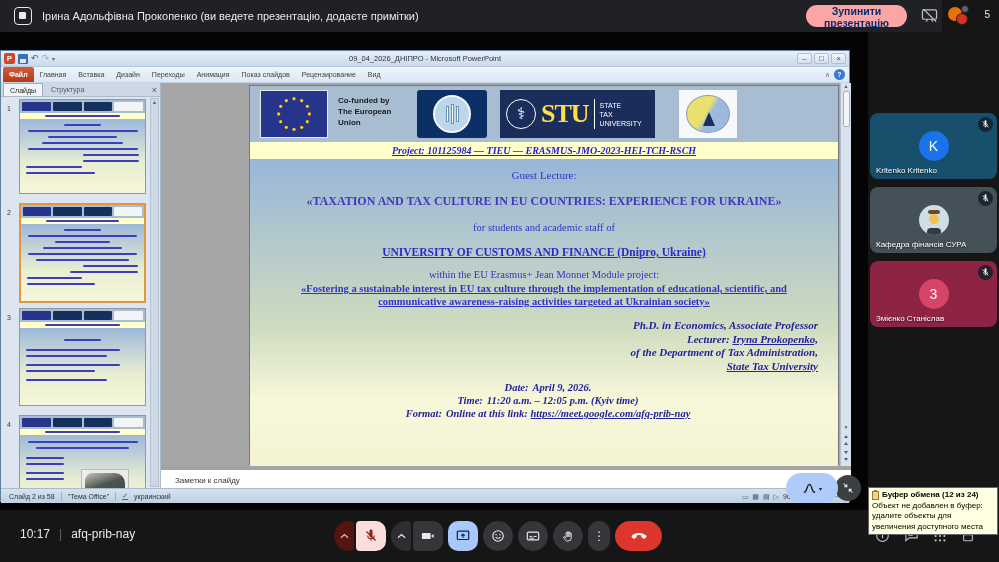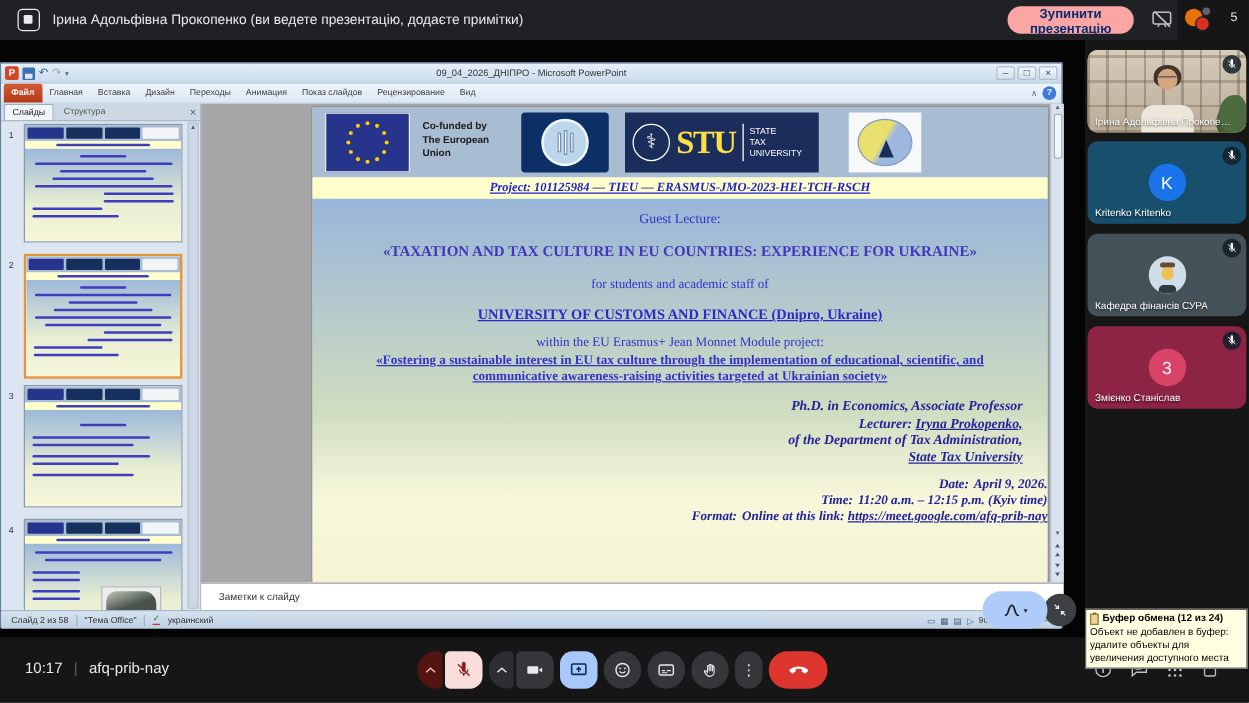--- a/index.html
+++ b/index.html
@@ -98,26 +98,26 @@
   .project-band span{text-decoration:underline}
   .slide-body{position:absolute;left:0;top:73px;width:100%;height:307px;background:linear-gradient(#98b6d8,#cfdcc0 55%,#f7f7da 78%,#f4f4d4);text-align:center;color:#3232c8}
   .sb-guest{margin-top:10px;font-size:11px}
   .sb-title{margin-top:13px;font-size:12px;font-weight:bold;color:#4336bc}
   .sb-aud{margin-top:13px;font-size:10.5px}
   .sb-univ{margin-top:13px;font-size:11.5px;font-weight:bold;text-decoration:underline;color:#2a2ac8}
   .sb-within{margin-top:11px;font-size:10.5px}
   .sb-module{margin-top:2px;font-size:10.5px;font-weight:bold;text-decoration:underline;padding:0 28px;line-height:13px}
   .lect{margin-top:11px;padding-right:20px;text-align:right;font-size:11px;font-weight:bold;font-style:italic;color:#22229a;line-height:13.5px}
   .lect .u{text-decoration:underline}
-  .sched{margin-top:8px;padding-left:8px;text-align:right;font-size:10.5px;font-weight:bold;font-style:italic;color:#22229a;line-height:13px}
+  .sched{margin-top:8px;padding-left:8px;text-align:center;font-size:10.5px;font-weight:bold;font-style:italic;color:#22229a;line-height:13px}
   .sched .lbl{margin-right:4px}
   .sched .u{text-decoration:underline}
 
   
-  .notes{position:absolute;left:160px;top:415px;width:690px;height:22px;background:#fff;border-top:1px solid #a3a3a3;font-size:8px;color:#333;line-height:22px;padding-left:14px}
+  .notes{position:absolute;left:160px;top:415px;width:690px;height:22px;background:#fff;border-top:4px solid #a3a3a3;font-size:8px;color:#333;line-height:22px;padding-left:14px}
   .statusbar{position:absolute;left:0;top:437px;width:100%;height:15px;background:linear-gradient(#d6e3f0,#bcd0e2);border-top:1px solid #a9bacb;font-size:7px;color:#333;display:flex;align-items:center;padding:0 8px;gap:6px}
   .sb-sep{width:1px;height:9px;background:#9fb2c4}
   .spell{color:#1f7a1f;font-size:7px;border-bottom:1px solid #c33;line-height:7px}
   .status-right{position:absolute;right:6px;top:0;height:15px;display:flex;align-items:center;gap:4px;color:#4a6078}
   .vmode{font-size:7px}
   .zoom-val{color:#333}
   .zslider{width:34px;height:1px;background:#7f93a6;position:relative}
   .zslider::after{content:"";position:absolute;left:16px;top:-2px;width:3px;height:5px;background:#e8eef5;border:1px solid #7f93a6}
 
   
@@ -375,21 +375,21 @@
             <p class="sb-within">within the EU Erasmus+ Jean Monnet Module project:</p>
             <p class="sb-module">«Fostering a sustainable interest in EU tax culture through the implementation of educational, scientific, and communicative awareness-raising activities targeted at Ukrainian society»</p>
             <div class="lect">
               <div>Ph.D. in Economics, Associate Professor</div>
               <div><span>Lecturer:</span> <span class="u">Iryna Prokopenko,</span></div>
               <div>of the Department of Tax Administration,</div>
               <div class="u">State Tax University</div>
             </div>
             <div class="sched">
               <div><span class="lbl">Date:</span><span>April 9, 2026.</span></div>
-              <div><span class="lbl">Time:</span><span>11:20 a.m. – 12:15 p.m. (Kyiv time)</span></div>
+              <div><span class="lbl">Time:</span><span>11:20 a.m. – 12:05 p.m. (Kyiv time)</span></div>
               <div><span class="lbl">Format:</span><span>Online at this link:</span> <span class="u">https://meet.google.com/afq-prib-nay</span></div>
             </div>
           </div>
         </div>
         <div class="vscroll">
           <span>▲</span>
           <div class="vthumb"></div>
           <span class="sp"></span>
           <span>▼</span>
           <div class="dbl">
@@ -431,37 +431,20 @@
       </svg>
   </button>
   <button class="fx-pill">
     <svg viewBox="0 0 16 14" width="15" height="13">
         <path d="M2.5 11C5.5 11 5 2.5 8 2.5s2 8.5 5.5 8.5" fill="none" stroke="#202124" stroke-width="1.5" stroke-linecap="round"></path>
       </svg>
     <span class="fx-caret">▾</span>
   </button>
 
   <aside class="sidebar">
-    <div class="tile t-video">
-      <div class="vt-bg"></div>
-      <div class="vt-plant"></div>
-      <div class="vt-hair"></div>
-      <div class="vt-face"></div>
-      <div class="vt-glasses"></div>
-      <div class="vt-body"></div>
-      <span class="mute-chip">
-        <svg viewBox="0 0 16 16" width="9" height="9">
-            <path d="M6.3 2.2a1.7 1.7 0 0 1 3.4 0V8a1.7 1.7 0 0 1-3.4 0z" fill="currentColor"></path>
-            <path d="M4.3 7.5a3.7 3.7 0 0 0 7.4 0" fill="none" stroke="currentColor" stroke-width="1.2"></path>
-            <path d="M8 11.2v2.2" stroke="currentColor" stroke-width="1.2"></path>
-            <path d="M2.8 2.8l10.4 10.4" stroke="currentColor" stroke-width="1.4"></path>
-          </svg>
-      </span>
-      <span class="pname">Ірина Адольфівна Прокопенко</span>
-    </div>
     <div class="tile t-krit">
       <span class="avatar-circle">K</span>
       <span class="mute-chip">
         <svg viewBox="0 0 16 16" width="9" height="9">
             <path d="M6.3 2.2a1.7 1.7 0 0 1 3.4 0V8a1.7 1.7 0 0 1-3.4 0z" fill="currentColor"></path>
             <path d="M4.3 7.5a3.7 3.7 0 0 0 7.4 0" fill="none" stroke="currentColor" stroke-width="1.2"></path>
             <path d="M8 11.2v2.2" stroke="currentColor" stroke-width="1.2"></path>
             <path d="M2.8 2.8l10.4 10.4" stroke="currentColor" stroke-width="1.4"></path>
           </svg>
       </span>

